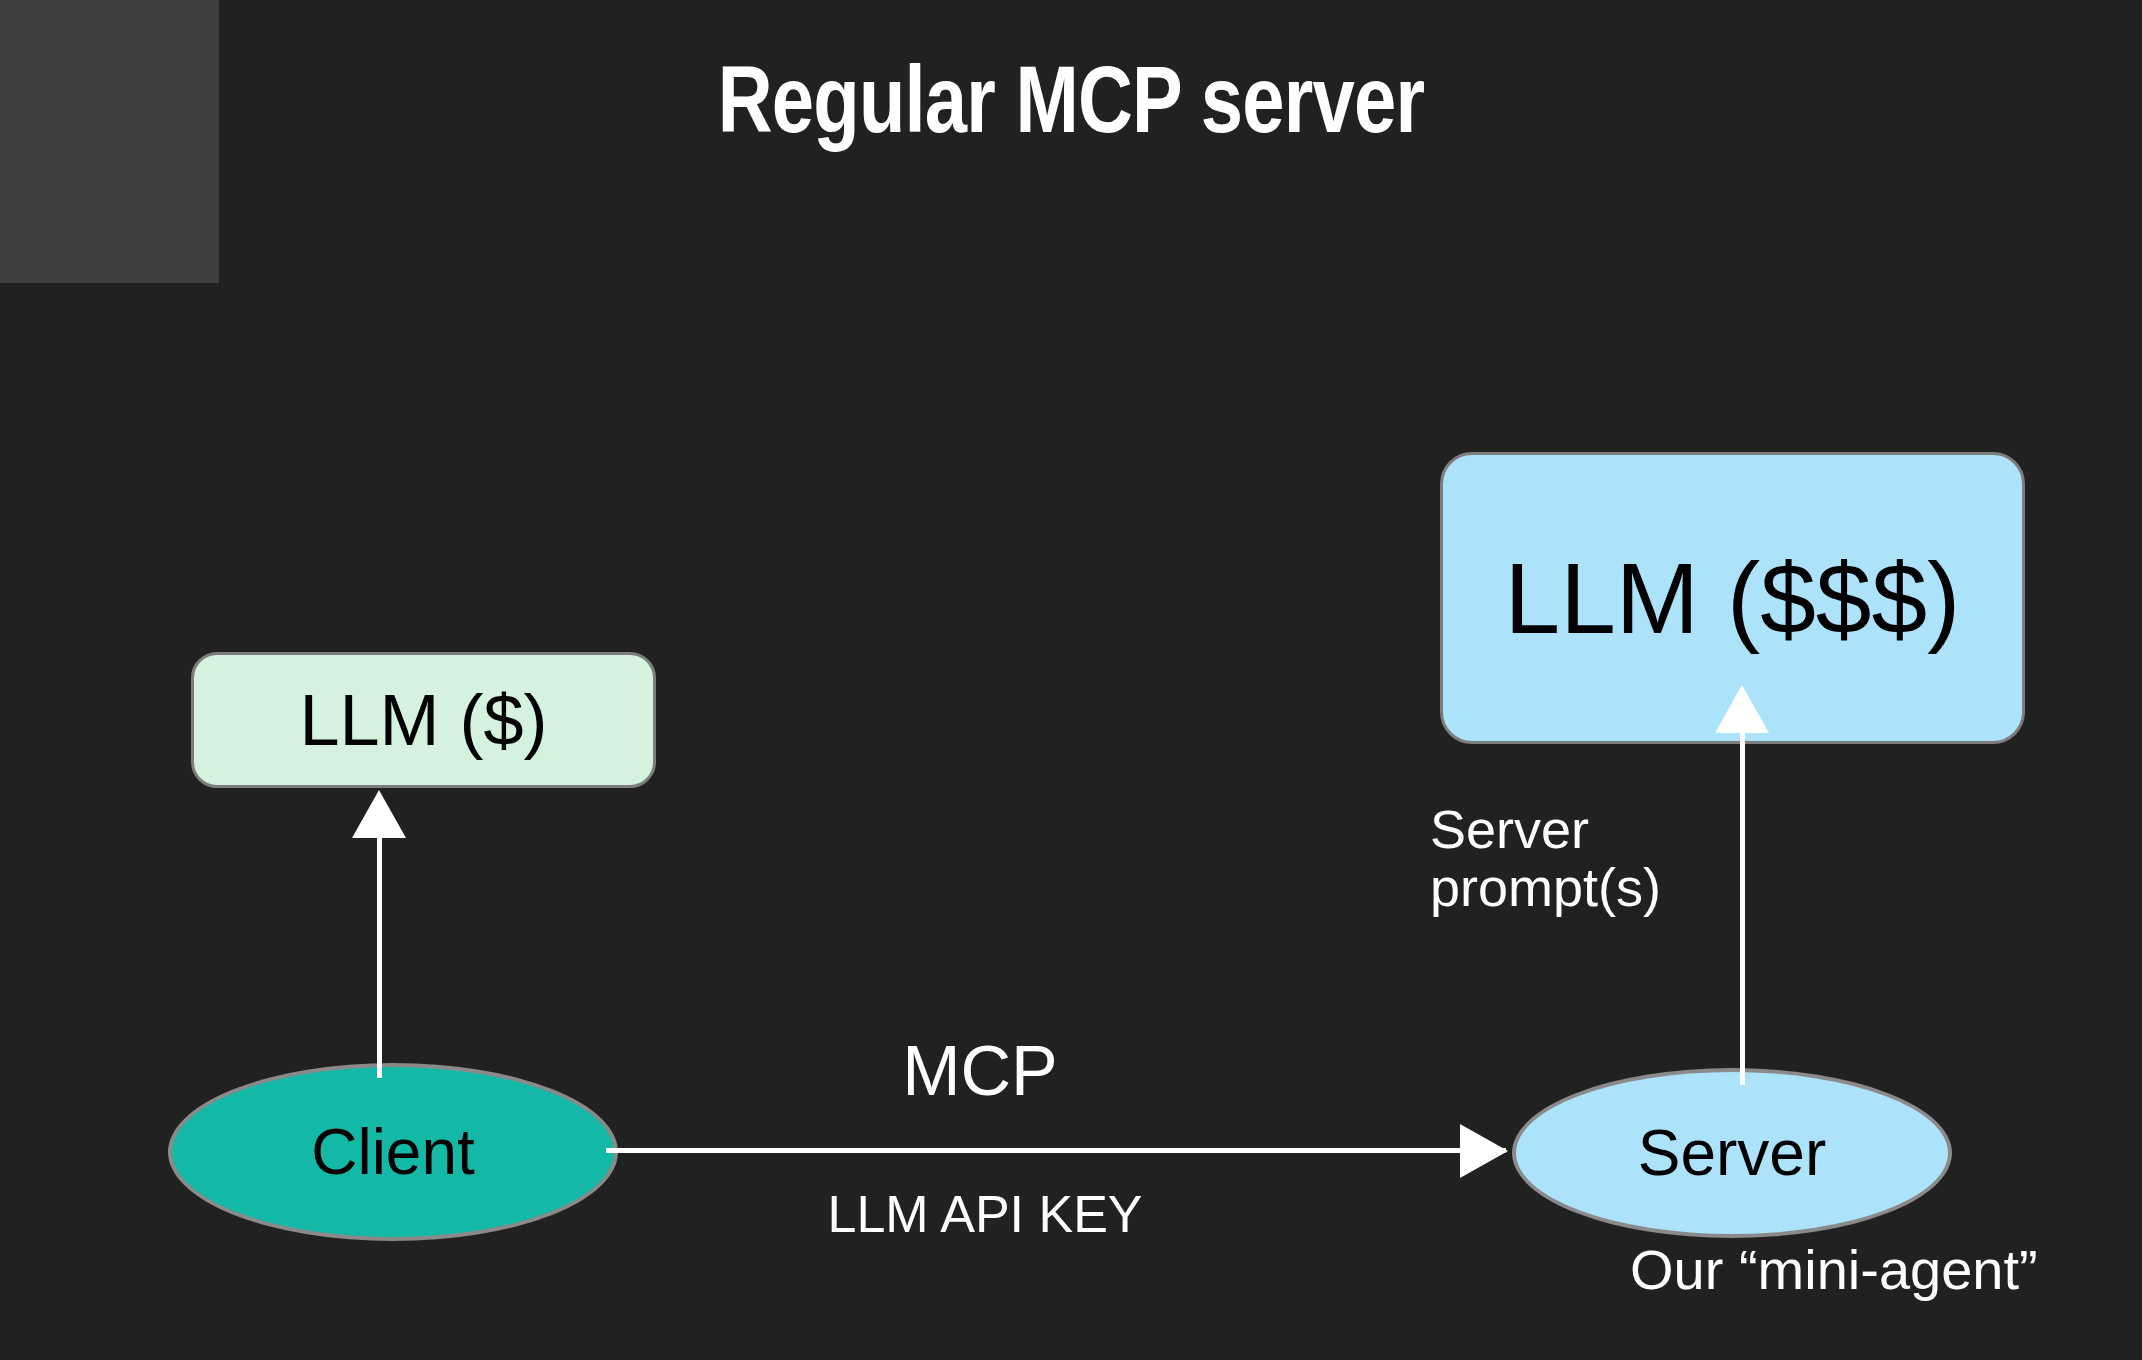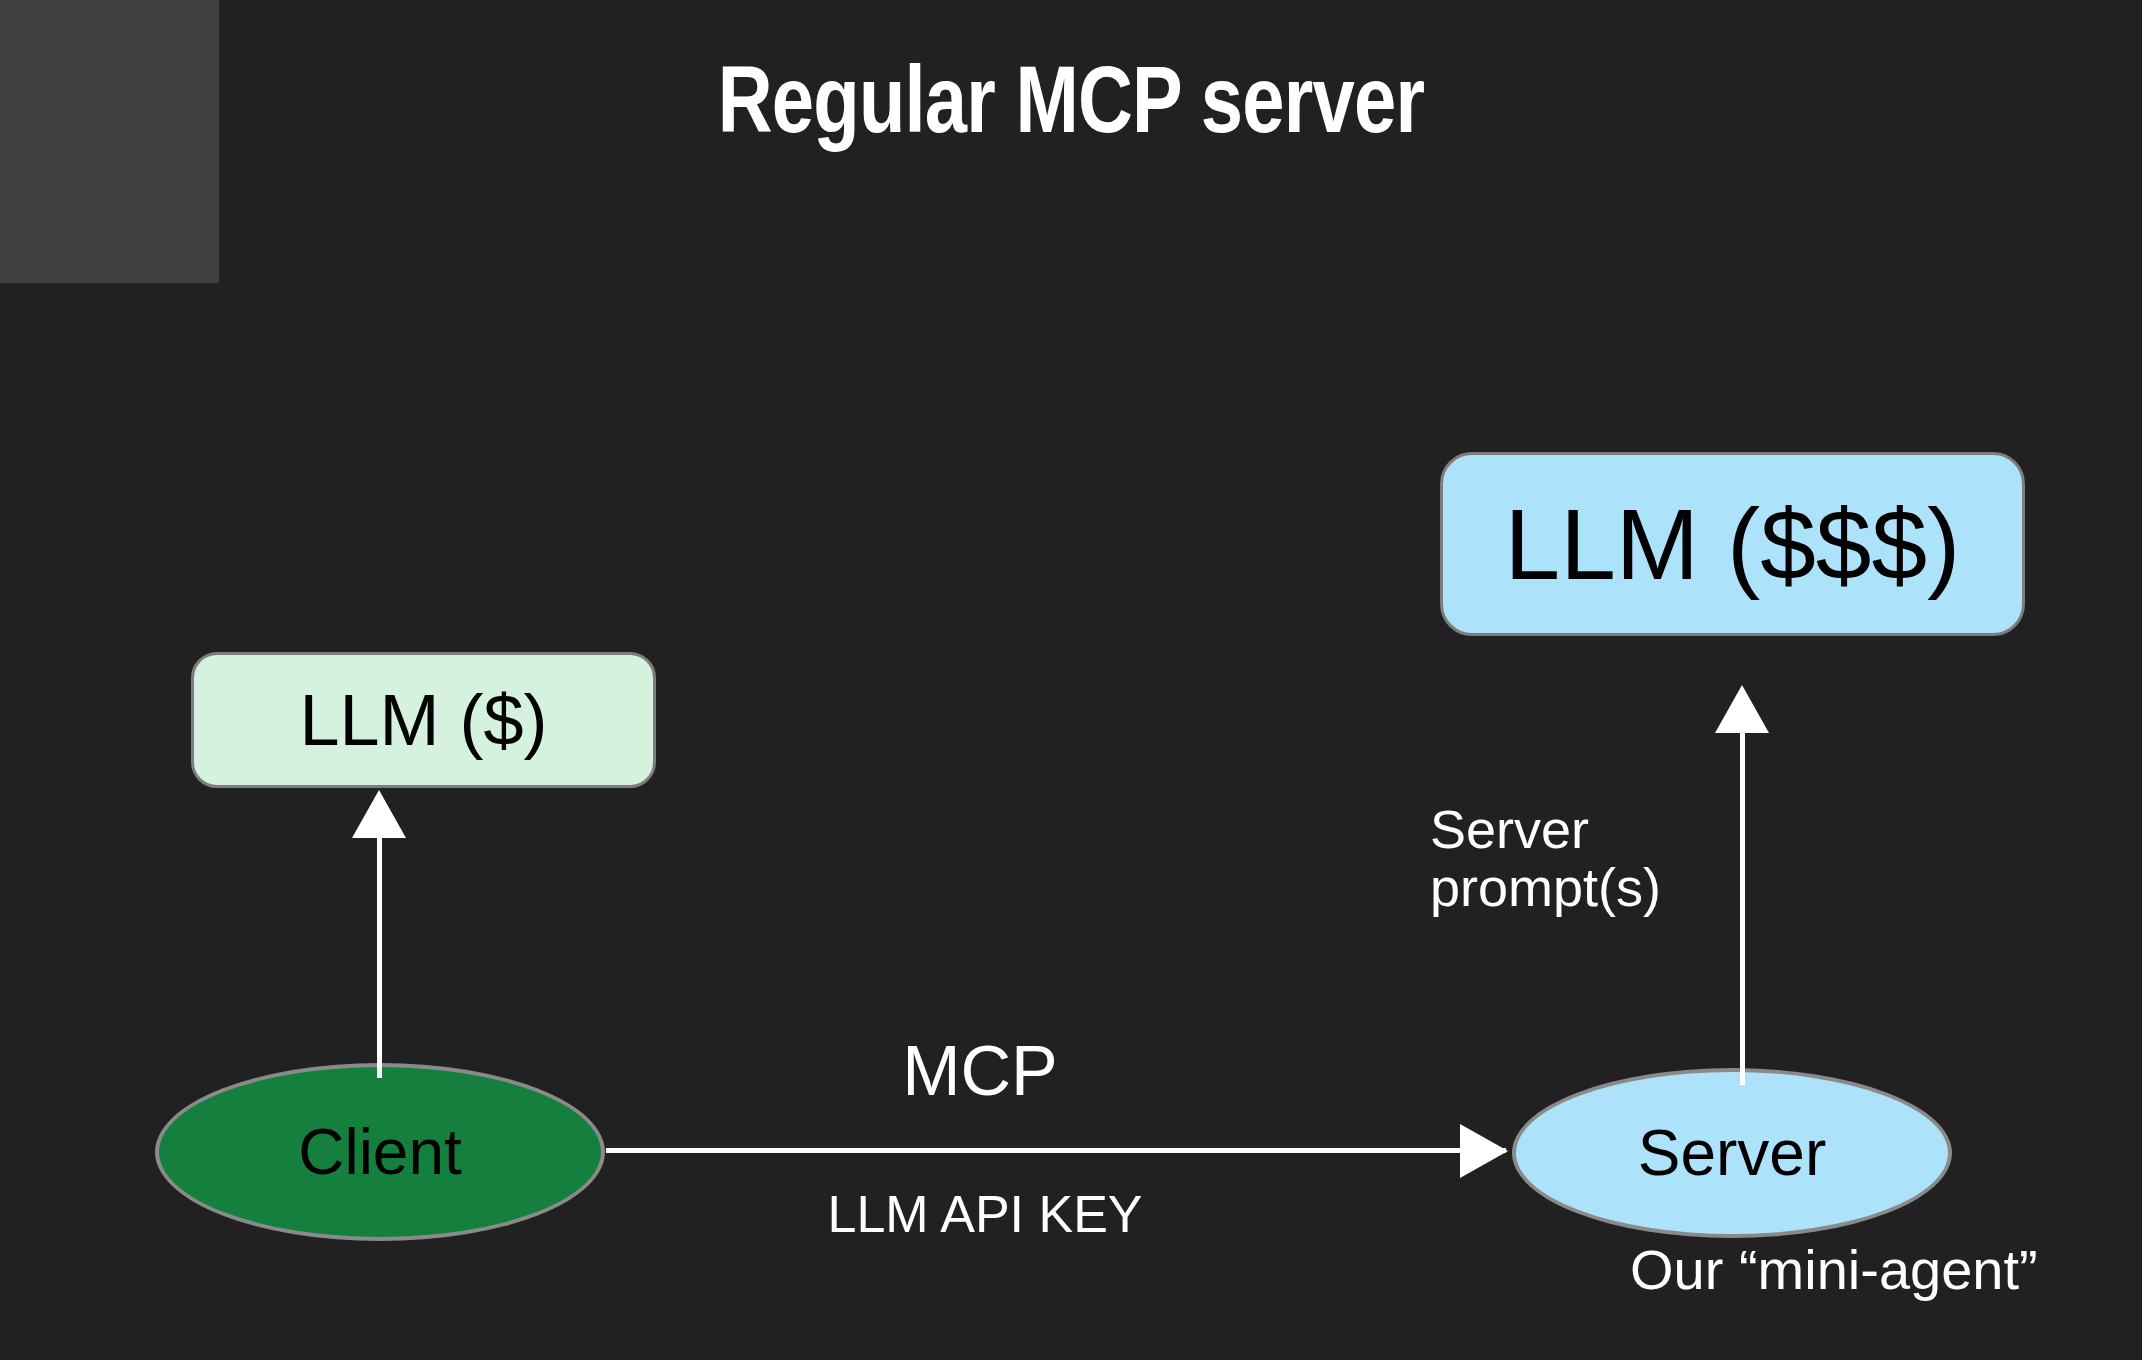--- a/index.html
+++ b/index.html
@@ -76,21 +76,21 @@
     width: 465px;
     height: 136px;
     background: #d4f2dd;
     font-size: 72px;
     margin-left: 48px;
   }
   #rect-llm-expensive {
     left: 1440px;
     top: 452px;
     width: 585px;
-    height: 184px;
+    height: 292px;
     background: #ade2fb;
     font-size: 100px;
     border-radius: 32px;
   }
 
   
   .node-ellipse {
     position: absolute;
     box-sizing: border-box;
     border: 4px solid #8a8a8a;
@@ -98,25 +98,25 @@
     display: flex;
     align-items: center;
     justify-content: center;
     color: #000000;
     font-family: "Liberation Sans", sans-serif;
     font-size: 64px;
     font-weight: 400;
     white-space: nowrap;
   }
   #ellipse-client {
-    left: 155px;
+    left: 168px;
     top: 1063px;
     width: 450px;
     height: 178px;
-    background: #15803d;
+    background: #14b8a6;
   }
   #ellipse-server {
     left: 1512px;
     top: 1068px;
     width: 440px;
     height: 170px;
     background: #ade2fb;
   }
 
   

